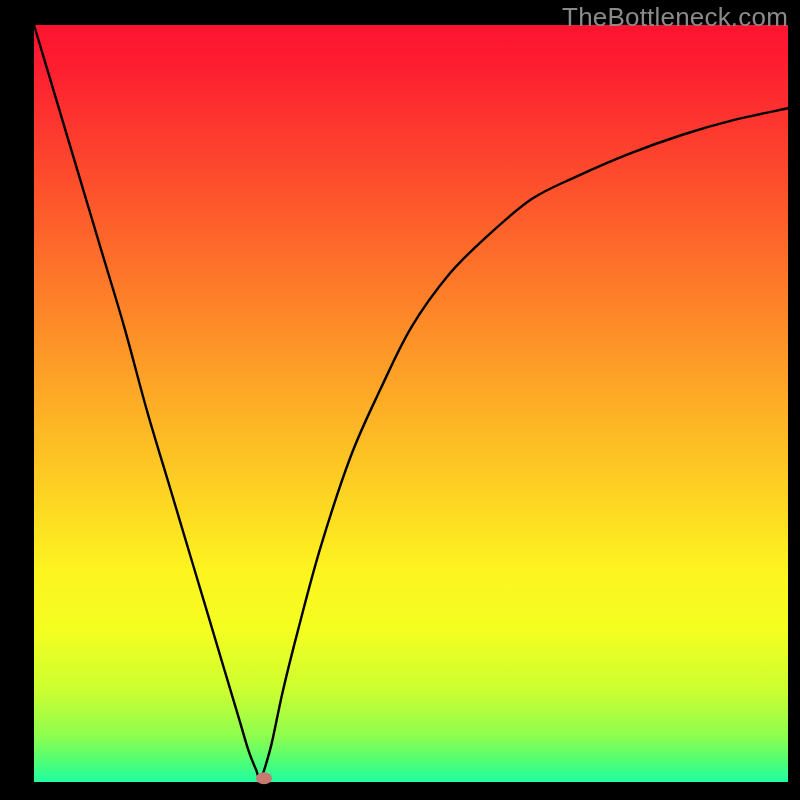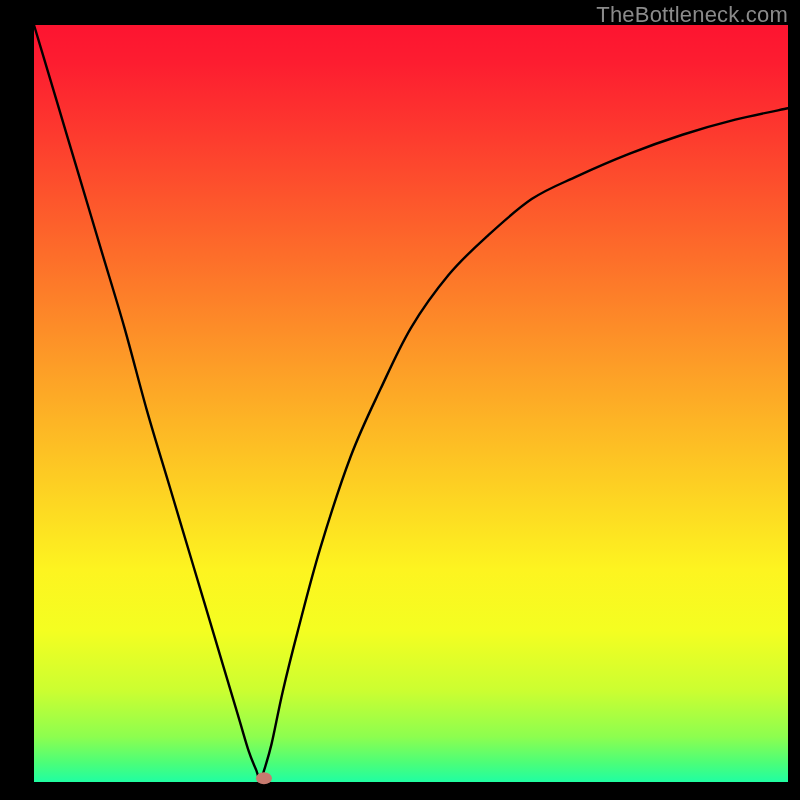--- a/index.html
+++ b/index.html
@@ -15,21 +15,21 @@
     position: relative;
     width: 800px;
     height: 800px;
     background: #000000;
   }
   .watermark {
     position: absolute;
     top: 2px;
     right: 12px;
     color: #8a8a8a;
-    font-size: 22px;
+    font-size: 26px;
     font-weight: 400;
     letter-spacing: 0.2px;
     z-index: 5;
     user-select: none;
   }
   svg.plot {
     position: absolute;
     left: 0;
     top: 0;
     width: 800px;

